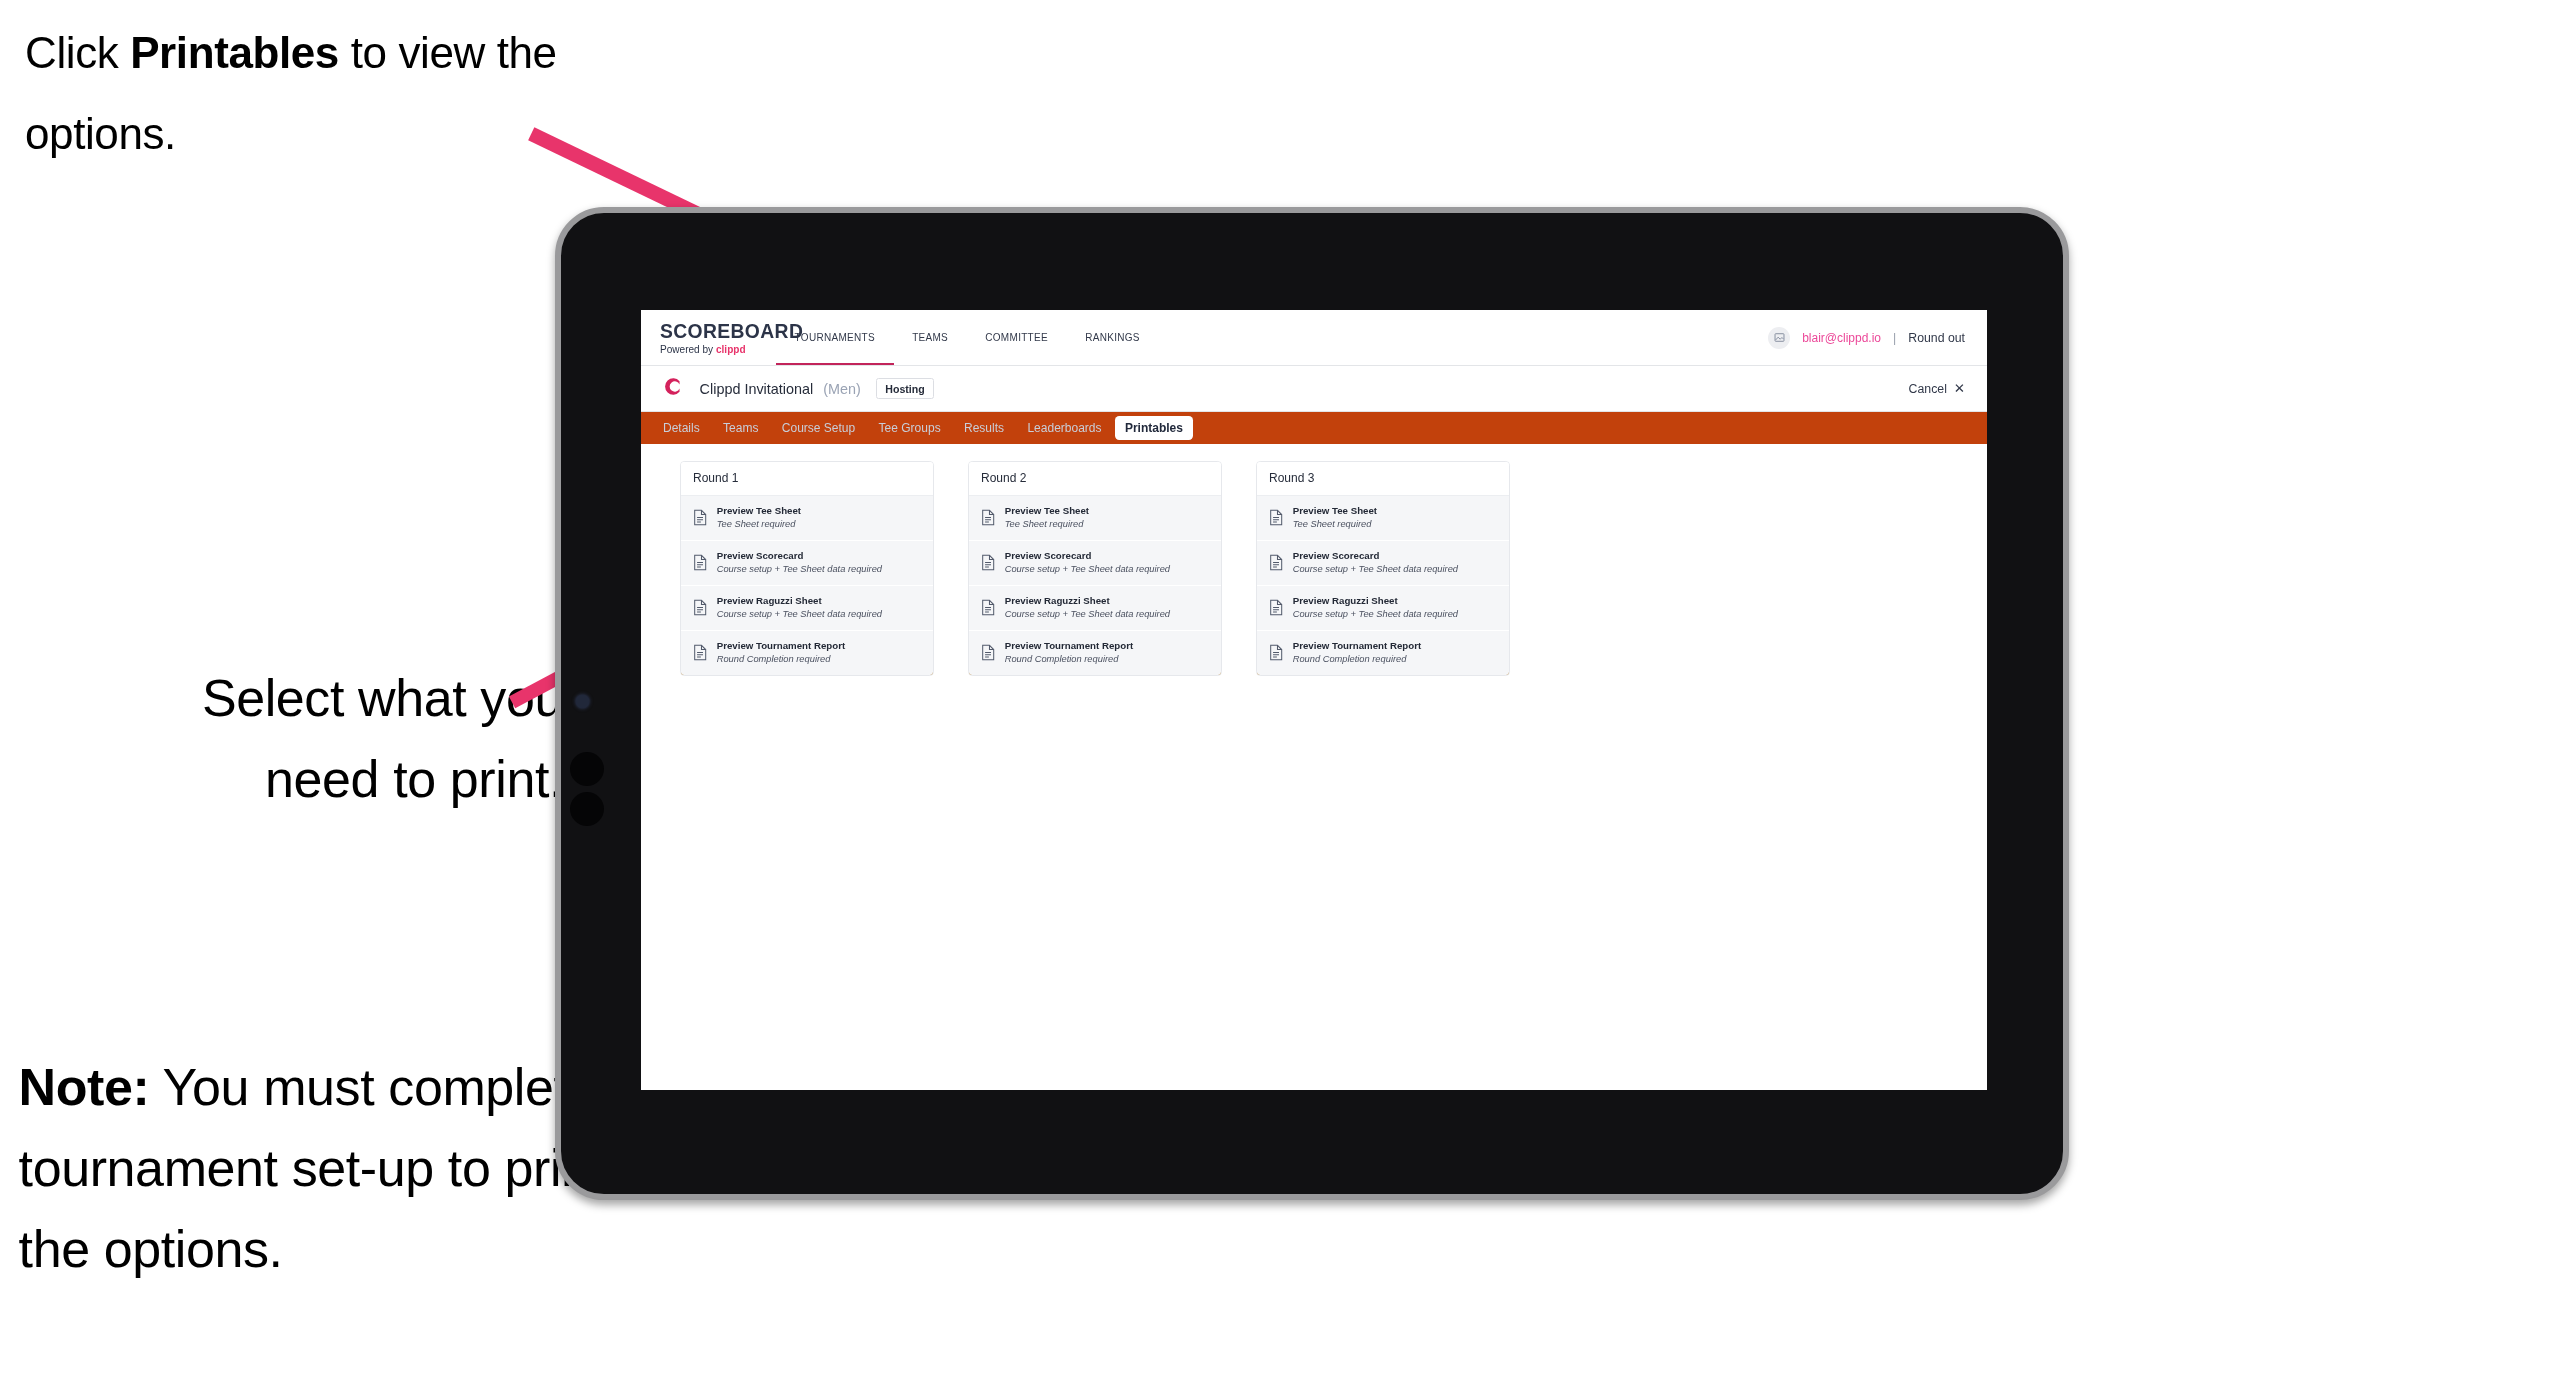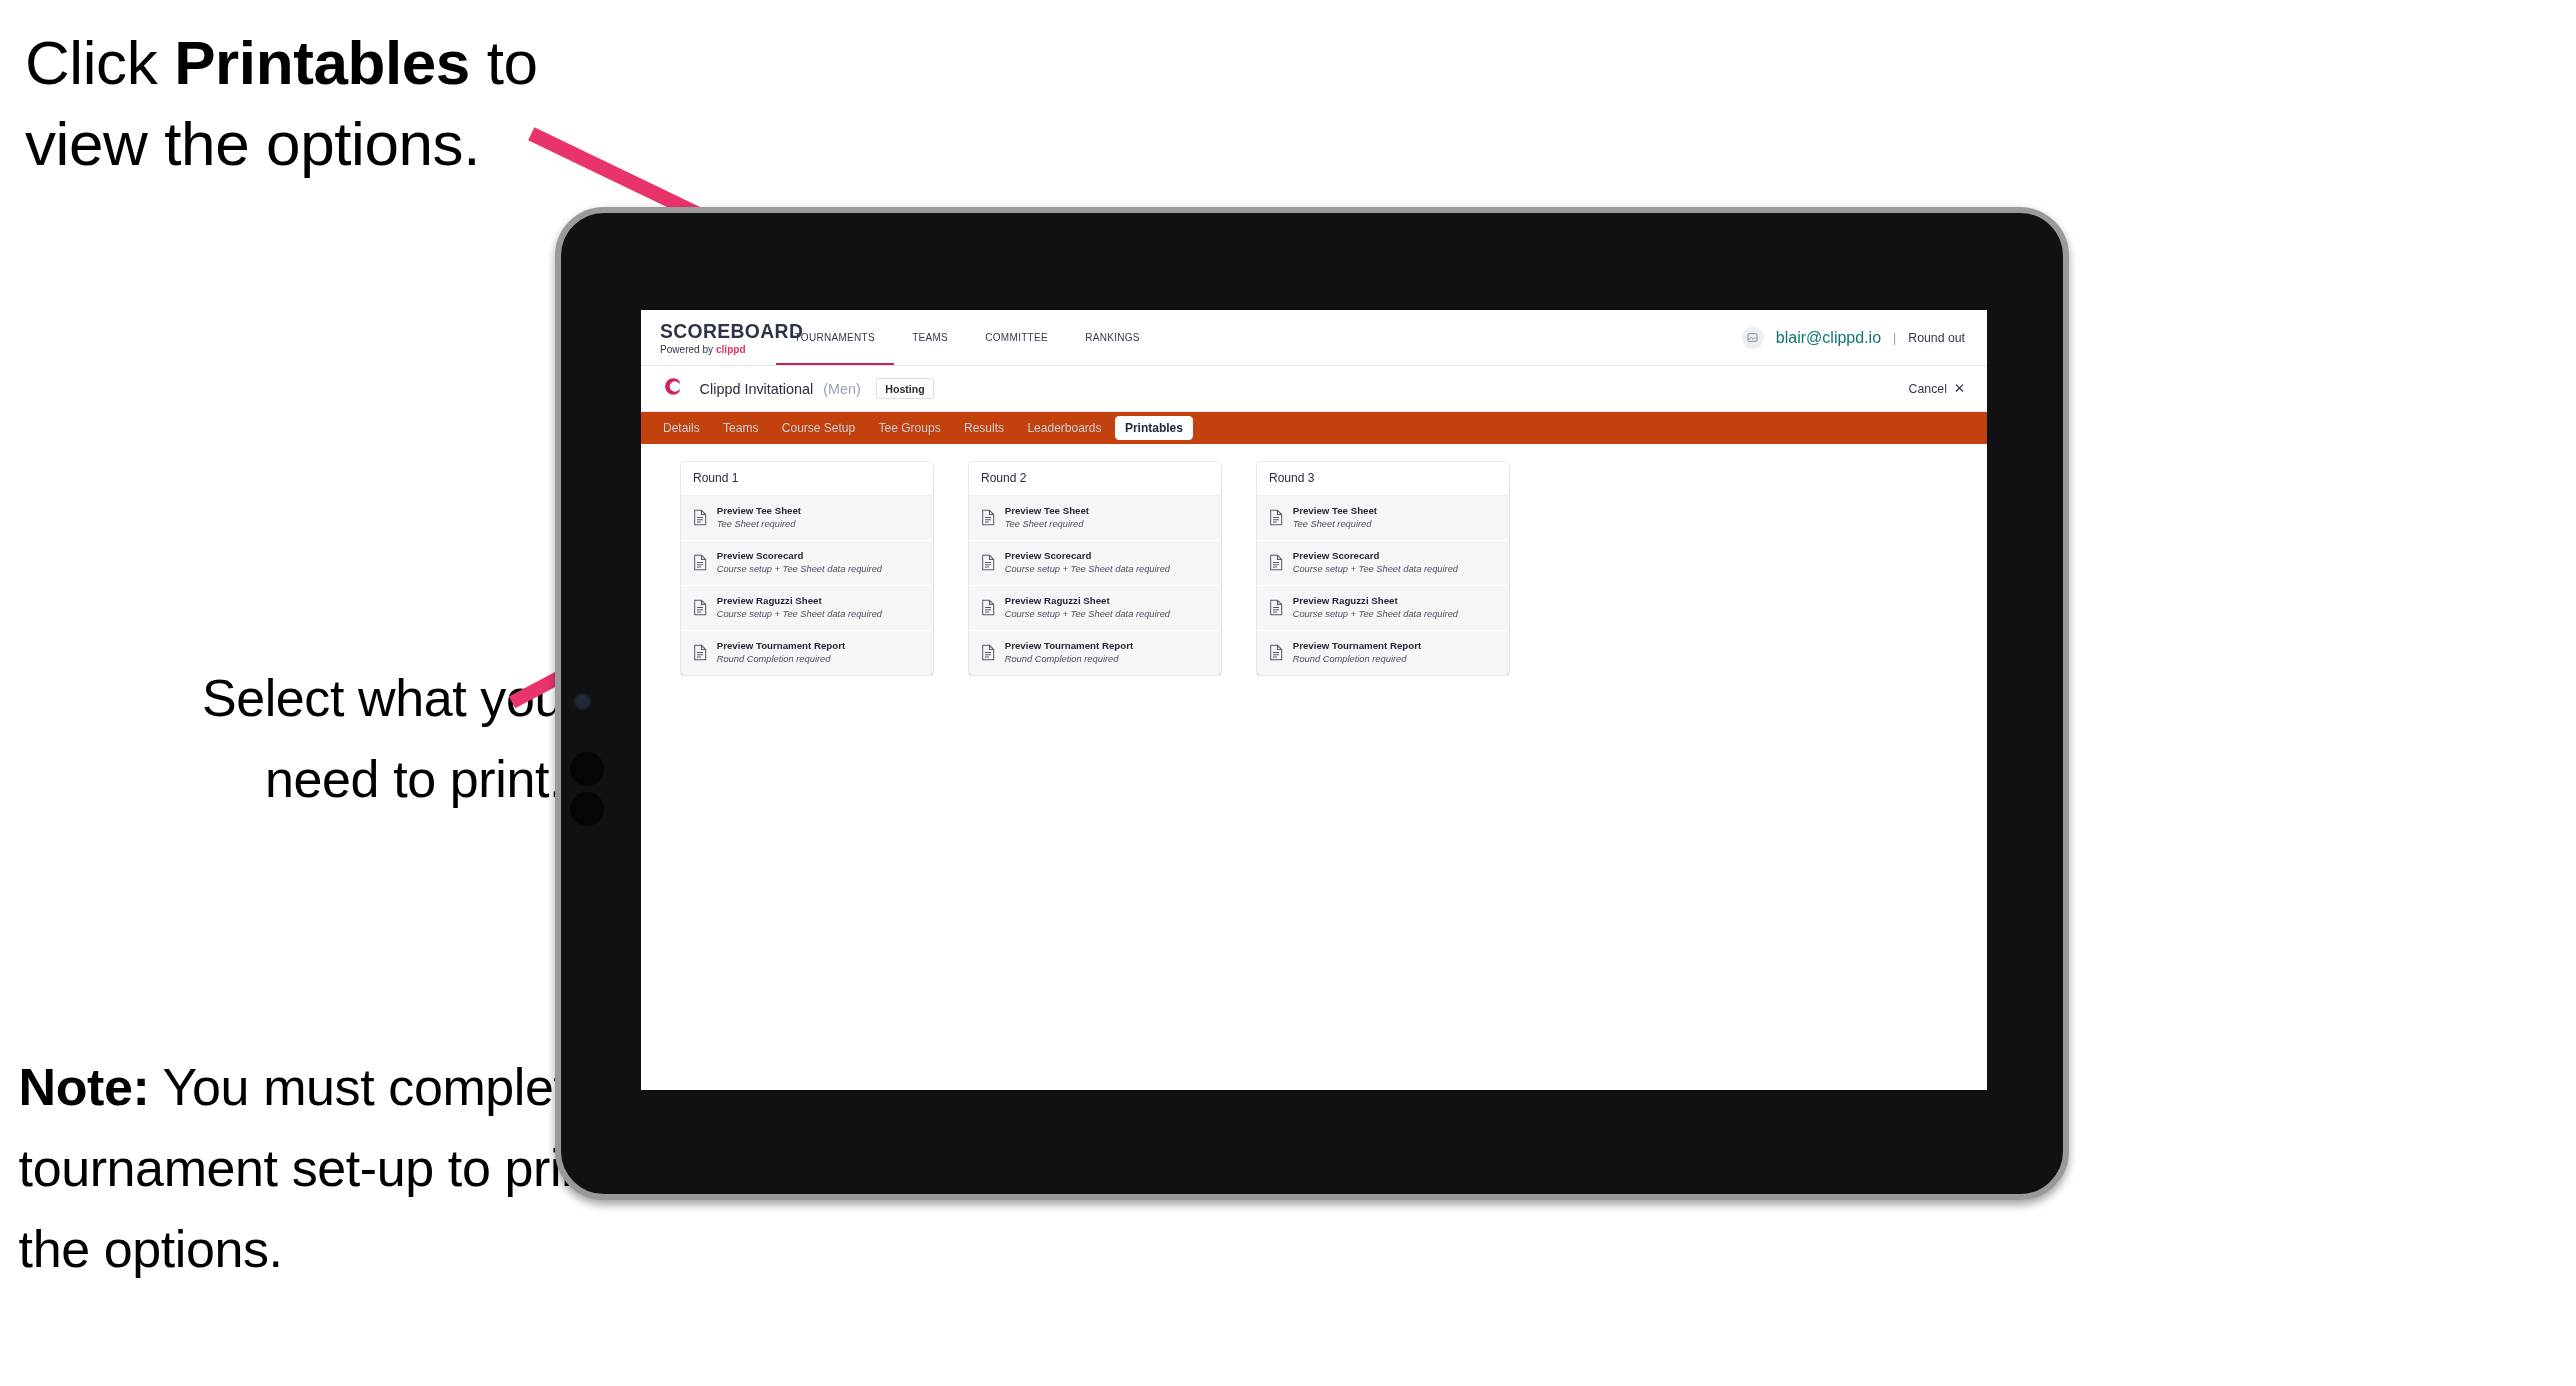--- a/index.html
+++ b/index.html
@@ -12,21 +12,21 @@
   #page { position: relative; width: 2576px; height: 1386px; background: #fff; }
 
   
   .annot {
     position: absolute;
     color: #000;
     font-family: "Liberation Sans", sans-serif;
     font-weight: 400;
     letter-spacing: -0.4px;
   }
-  #annot-click  { left: 25px;  top: 22px;  font-size: 62px; line-height: 81px; width: 592px; }
+  #annot-click  { left: 25px;  top: 12px;  font-size: 44px; line-height: 81px; width: 592px; }
   #annot-select { left: 22px;  top: 658px; font-size: 52px; line-height: 81px; width: 541px; text-align: right; }
   #annot-select .ln2 { display:block; padding-left: 12px; }
   #annot-note   { left: 18.6px;  top: 1047px; font-size: 52px; line-height: 81px; width: 677px; }
   .annot b { font-weight: 700; }
 
   
   .arrow-svg { position: absolute; overflow: visible; pointer-events: none; }
   #arrow-1 { left: 524px; top: 127px; width: 609px; height: 304px; }
   #arrow-2 { left: 507px; top: 584px; width: 211px; height: 127px; }
 
@@ -96,21 +96,21 @@
   }
   #topnav-right {
     margin-left: auto; display: flex; align-items: center;
     padding-right: 22px; gap: 12px;
   }
   #avatar {
     width: 22px; height: 22px; border-radius: 50%;
     background: #edeef1; display:flex; align-items:center; justify-content:center;
     color: #7c8496; font-size: 11px;
   }
-  #user-email { font-size: 16px; color: #0f766e; }
+  #user-email { font-size: 12px; color: #ec4899; }
   #divider-pipe { font-size: 12.3px; color: #9aa0ad; }
   #signout { font-size: 12.3px; color: #32394a; cursor: pointer; }
 
   
   #tourbar {
     display: flex; align-items: center; height: 46px;
     background: #fff; border-bottom: 0.8px solid #e3e5e8;
     padding: 0 22px 0 18.6px;
   }
   #c-logo {

